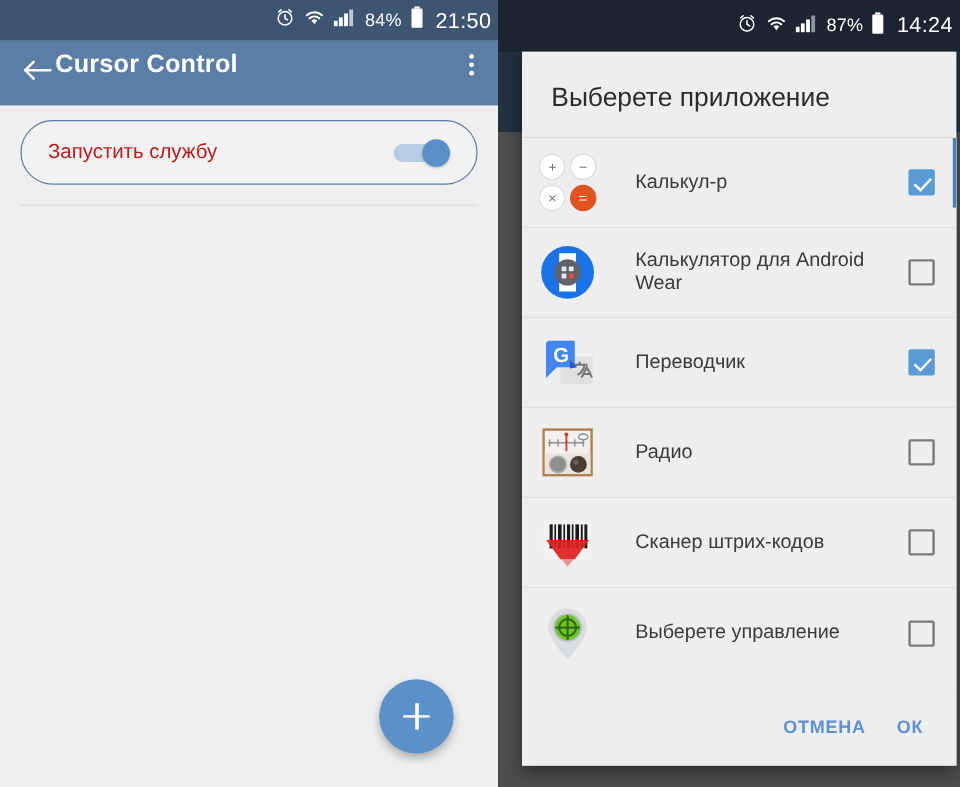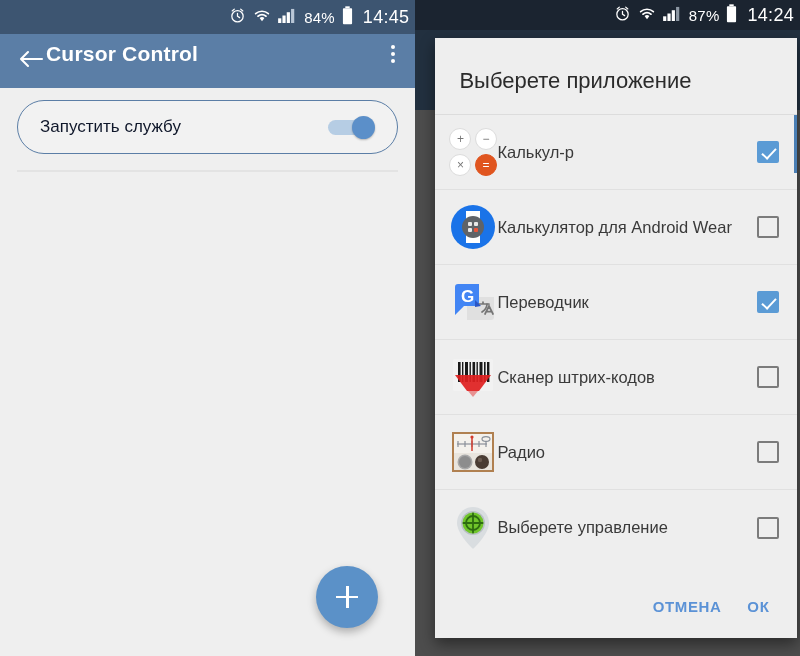--- a/index.html
+++ b/index.html
@@ -47,21 +47,21 @@
 
   .toggle-card {
     margin: 0 17px;
     height: 54px;
     border: 1.6px solid #5b7ea6;
     border-radius: 28px;
     background: #f2f2f2;
     display: flex; align-items: center;
     padding: 0 22px 0 22px;
   }
-  .toggle-label { font-size: 17px; color: #0f172a; flex: 1; }
+  .toggle-label { font-size: 17px; color: #b91c1c; flex: 1; }
   .switch { position: relative; width: 47px; height: 22px; }
   .switch .track {
     position: absolute; left: 0; top: 4px;
     width: 42px; height: 15px; border-radius: 8px;
     background: #b6cde4;
   }
   .switch .thumb {
     position: absolute; right: 0; top: 0;
     width: 23px; height: 23px; border-radius: 50%;
     background: #5b8fc9;
@@ -86,21 +86,21 @@
   .fab .plus-v { position: absolute; width: 2.6px; height: 22px; background: #fff; }
 
   
   .right-screen {
     width: 400px; height: 656px;
     position: relative;
     background: #22303f;
     display: flex; flex-direction: column;
   }
   .r-statusbar {
-    height: 30px;
+    height: 43px;
     background: #1b2430;
     display: flex; align-items: center; justify-content: flex-end;
     padding-right: 6px; gap: 7px;
     color: #ffffff;
     z-index: 5;
   }
   .r-scrim {
     position: absolute; left: 0; top: 30px; right: 0; bottom: 0;
     background: #22303f;
   }
@@ -130,21 +130,21 @@
     background: #4a7fb5;
   }
   .app-row {
     display: flex; align-items: center;
     height: 75px;
     padding: 0 18px 0 14px;
     border-bottom: 1px solid #e0e0e0;
   }
   .app-row:last-child { border-bottom: none; }
   .app-icon { width: 48px; height: 48px; flex: 0 0 48px; position: relative; }
-  .app-name { flex: 1; font-size: 16.5px; color: #3a3a3a; margin-left: 0; }
+  .app-name { flex: 1; font-size: 16.5px; color: #3a3a3a; margin-left: 32px; }
   .cb {
     width: 22px; height: 22px; flex: 0 0 22px;
     border: 2px solid #7b7b7b; border-radius: 2px;
     background: transparent;
     position: relative;
   }
   .cb.checked { background: #5b9bd5; border-color: #5b9bd5; }
   .cb.checked::after {
     content: ""; position: absolute;
     left: 6px; top: 2px; width: 6px; height: 12px;
@@ -204,21 +204,21 @@
             <rect x="13.8" y="1" width="3.4" height="15" fill="#b9c6d6"></rect>
           </svg>
       </span>
       <span class="sb-pct">84%</span>
       <span>
         <svg width="11" height="19" viewBox="0 0 12 20">
             <rect x="3.6" y="0" width="4.8" height="2" fill="#fff"></rect>
             <rect x="1" y="2" width="10" height="17.5" rx="1" fill="#fff"></rect>
           </svg>
       </span>
-      <span class="sb-time">14:45</span>
+      <span class="sb-time">21:50</span>
     </div>
 
     <div class="l-appbar">
       <span style="position:absolute;left:18px;top:50%;transform:translateY(-50%);cursor:pointer;">
         <svg width="26" height="22" viewBox="0 0 26 22">
             <path d="M10 4L3 11l7 7M3 11h21" fill="none" stroke="#fff" stroke-width="2.1" stroke-linecap="round" stroke-linejoin="round"></path>
           </svg>
       </span>
       <span class="l-appbar-title">Cursor Control</span>
       <span class="overflow-dots">
@@ -323,20 +323,41 @@
               <path d="M18 42h24a3 3 0 003-3V19H27l-9 9z" fill="#e0e0e0"></path>
               <path d="M6 9a3 3 0 013-3h21v22H15l-9 9z" fill="#4285f4"></path>
               <text x="12" y="24" font-family="Liberation Sans, sans-serif" font-size="17" font-weight="bold" fill="#fff">G</text>
               <path d="M28 26h12M34 24v2M36 36l4-8 4 8M37.4 33.6h5.2" stroke="#757575" stroke-width="1.7" fill="none" stroke-linecap="round"></path>
               <path d="M33 34c3-2 5-5 5-8" stroke="#757575" stroke-width="1.7" fill="none" stroke-linecap="round"></path>
               <path d="M26 22l6 6-6 1z" fill="#2a56c6"></path>
             </svg>
           </span>
           <span class="app-name">Переводчик</span>
           <span class="cb checked"></span>
+        </div>
+
+        <div class="app-row">
+          <span class="app-icon">
+            <svg width="48" height="48" viewBox="0 0 48 48">
+              <rect x="3" y="4" width="42" height="40" fill="#b08050"></rect>
+              <rect x="5" y="6" width="38" height="36" fill="#f4f1ec"></rect>
+              <rect x="5" y="25" width="38" height="17" fill="#e9e5de"></rect>
+              <path d="M8 16h30" stroke="#8a9099" stroke-width="1.2"></path>
+              <path d="M9 13v6M16 13v6M23 13v6M30 13v6M37 13v6" stroke="#8a9099" stroke-width="1.2"></path>
+              <path d="M23 9v14" stroke="#d33a2c" stroke-width="1.5"></path>
+              <circle cx="23" cy="9" r="1.6" fill="#d33a2c"></circle>
+              <ellipse cx="37" cy="11" rx="4" ry="2.4" fill="none" stroke="#8a9099" stroke-width="1.2"></ellipse>
+              <circle cx="16" cy="34" r="7.5" fill="#a9a9a9"></circle>
+              <circle cx="16" cy="34" r="6" fill="#8d8d8d"></circle>
+              <circle cx="33" cy="34" r="7" fill="#4a3c33"></circle>
+              <circle cx="31" cy="32" r="2.2" fill="#6b5b50"></circle>
+            </svg>
+          </span>
+          <span class="app-name">Радио</span>
+          <span class="cb"></span>
         </div>
 
         <div class="app-row">
           <span class="app-icon">
             <svg width="48" height="48" viewBox="0 0 48 48">
               <rect x="4" y="6" width="40" height="32" rx="2" fill="#f2f2f2"></rect>
               <g fill="#1a1a1a">
                 <rect x="9" y="9" width="2.6" height="20"></rect>
                 <rect x="13" y="9" width="1.4" height="20"></rect>
                 <rect x="16" y="9" width="3" height="20"></rect>
@@ -351,41 +372,20 @@
               <path d="M19 38h10l-5 6z" fill="#e02020" opacity=".45"></path>
             </svg>
           </span>
           <span class="app-name">Сканер штрих-кодов</span>
           <span class="cb"></span>
         </div>
 
         <div class="app-row">
           <span class="app-icon">
             <svg width="48" height="48" viewBox="0 0 48 48">
-              <rect x="3" y="4" width="42" height="40" fill="#b08050"></rect>
-              <rect x="5" y="6" width="38" height="36" fill="#f4f1ec"></rect>
-              <rect x="5" y="25" width="38" height="17" fill="#e9e5de"></rect>
-              <path d="M8 16h30" stroke="#8a9099" stroke-width="1.2"></path>
-              <path d="M9 13v6M16 13v6M23 13v6M30 13v6M37 13v6" stroke="#8a9099" stroke-width="1.2"></path>
-              <path d="M23 9v14" stroke="#d33a2c" stroke-width="1.5"></path>
-              <circle cx="23" cy="9" r="1.6" fill="#d33a2c"></circle>
-              <ellipse cx="37" cy="11" rx="4" ry="2.4" fill="none" stroke="#8a9099" stroke-width="1.2"></ellipse>
-              <circle cx="16" cy="34" r="7.5" fill="#a9a9a9"></circle>
-              <circle cx="16" cy="34" r="6" fill="#8d8d8d"></circle>
-              <circle cx="33" cy="34" r="7" fill="#4a3c33"></circle>
-              <circle cx="31" cy="32" r="2.2" fill="#6b5b50"></circle>
-            </svg>
-          </span>
-          <span class="app-name">Радио</span>
-          <span class="cb"></span>
-        </div>
-
-        <div class="app-row">
-          <span class="app-icon">
-            <svg width="48" height="48" viewBox="0 0 48 48">
               <path d="M24 3c-9 0-16 7-16 16 0 11 16 26 16 26s16-15 16-26c0-9-7-16-16-16z" fill="#d9dde0"></path>
               <circle cx="24" cy="19" r="12" fill="#b9c0c5"></circle>
               <circle cx="24" cy="19" r="10.5" fill="#6fc52a"></circle>
               <circle cx="24" cy="19" r="7" fill="none" stroke="#2d6b10" stroke-width="1.8"></circle>
               <path d="M24 9.5v19M14.5 19h19" stroke="#2d6b10" stroke-width="1.8" stroke-linecap="round"></path>
             </svg>
           </span>
           <span class="app-name">Выберете управление</span>
           <span class="cb"></span>
         </div>

